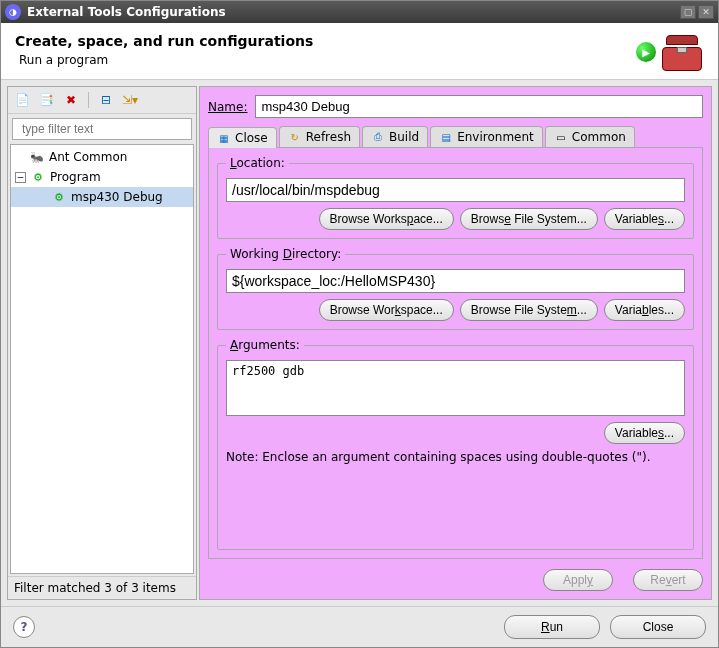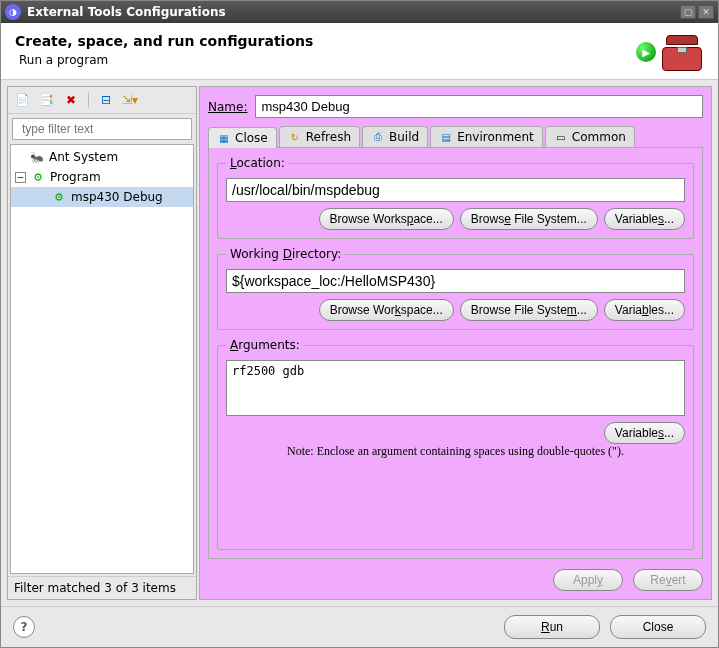--- a/index.html
+++ b/index.html
@@ -222,28 +222,27 @@
     height: 56px;
     border: 1px solid #888;
     background: #fff;
     font-size: 12px;
     padding: 3px 5px;
     resize: none;
     overflow-y: scroll;
   }
   .note {
     font-size: 12px;
+    margin-top: 6px;
     color: #000;
-    text-align: center;
-    font-family: Liberation Serif, serif;
   }
   .bottom-btns {
     display: flex;
     justify-content: flex-end;
-    gap: 10px;
+    gap: 20px;
     margin-top: 10px;
   }
   .dialog-footer {
     display: flex;
     align-items: center;
     padding: 8px 12px;
     border-top: 1px solid #ccc;
   }
   .help-btn {
     width: 22px; height: 22px;
@@ -298,21 +297,21 @@
         <div class="tool-btn" title="Duplicate">📑</div>
         <div class="tool-btn" style="color:#c00;">✖</div>
         <div class="tool-sep"></div>
         <div class="tool-btn" style="color:#06c;">⊟</div>
         <div class="tool-btn" style="color:#c80;">⇲▾</div>
       </div>
       <input class="filter-input" placeholder="type filter text" style="">
       <div class="tree">
         <div class="tree-item indent1">
           <span class="tree-icon">🐜</span>
-          <span>Ant System</span>
+          <span>Ant Common</span>
         </div>
         <div class="tree-item" style="padding-left:4px;">
           <span class="tree-toggle">−</span>
           <span class="tree-icon" style="color:#0a0;">⚙</span>
           <span>Program</span>
         </div>
         <div class="tree-item indent2 selected">
           <span class="tree-icon" style="color:#0a0;">⚙</span>
           <span>msp430 Debug</span>
         </div>

